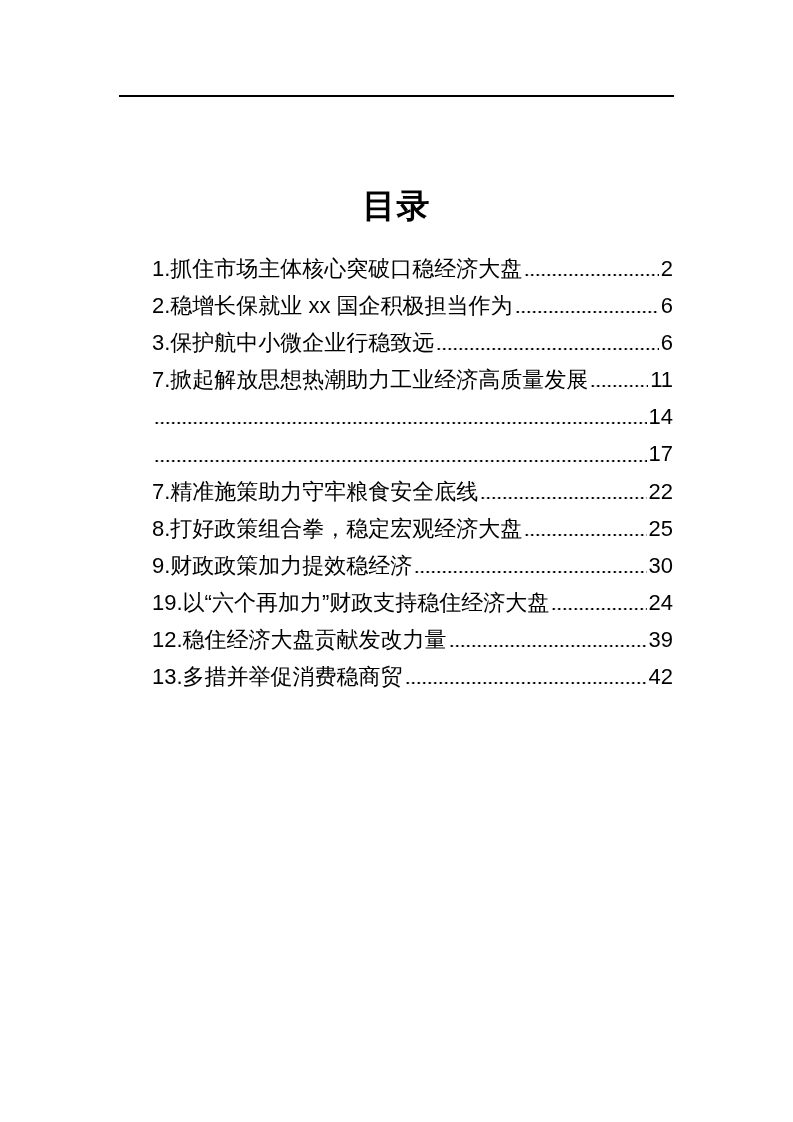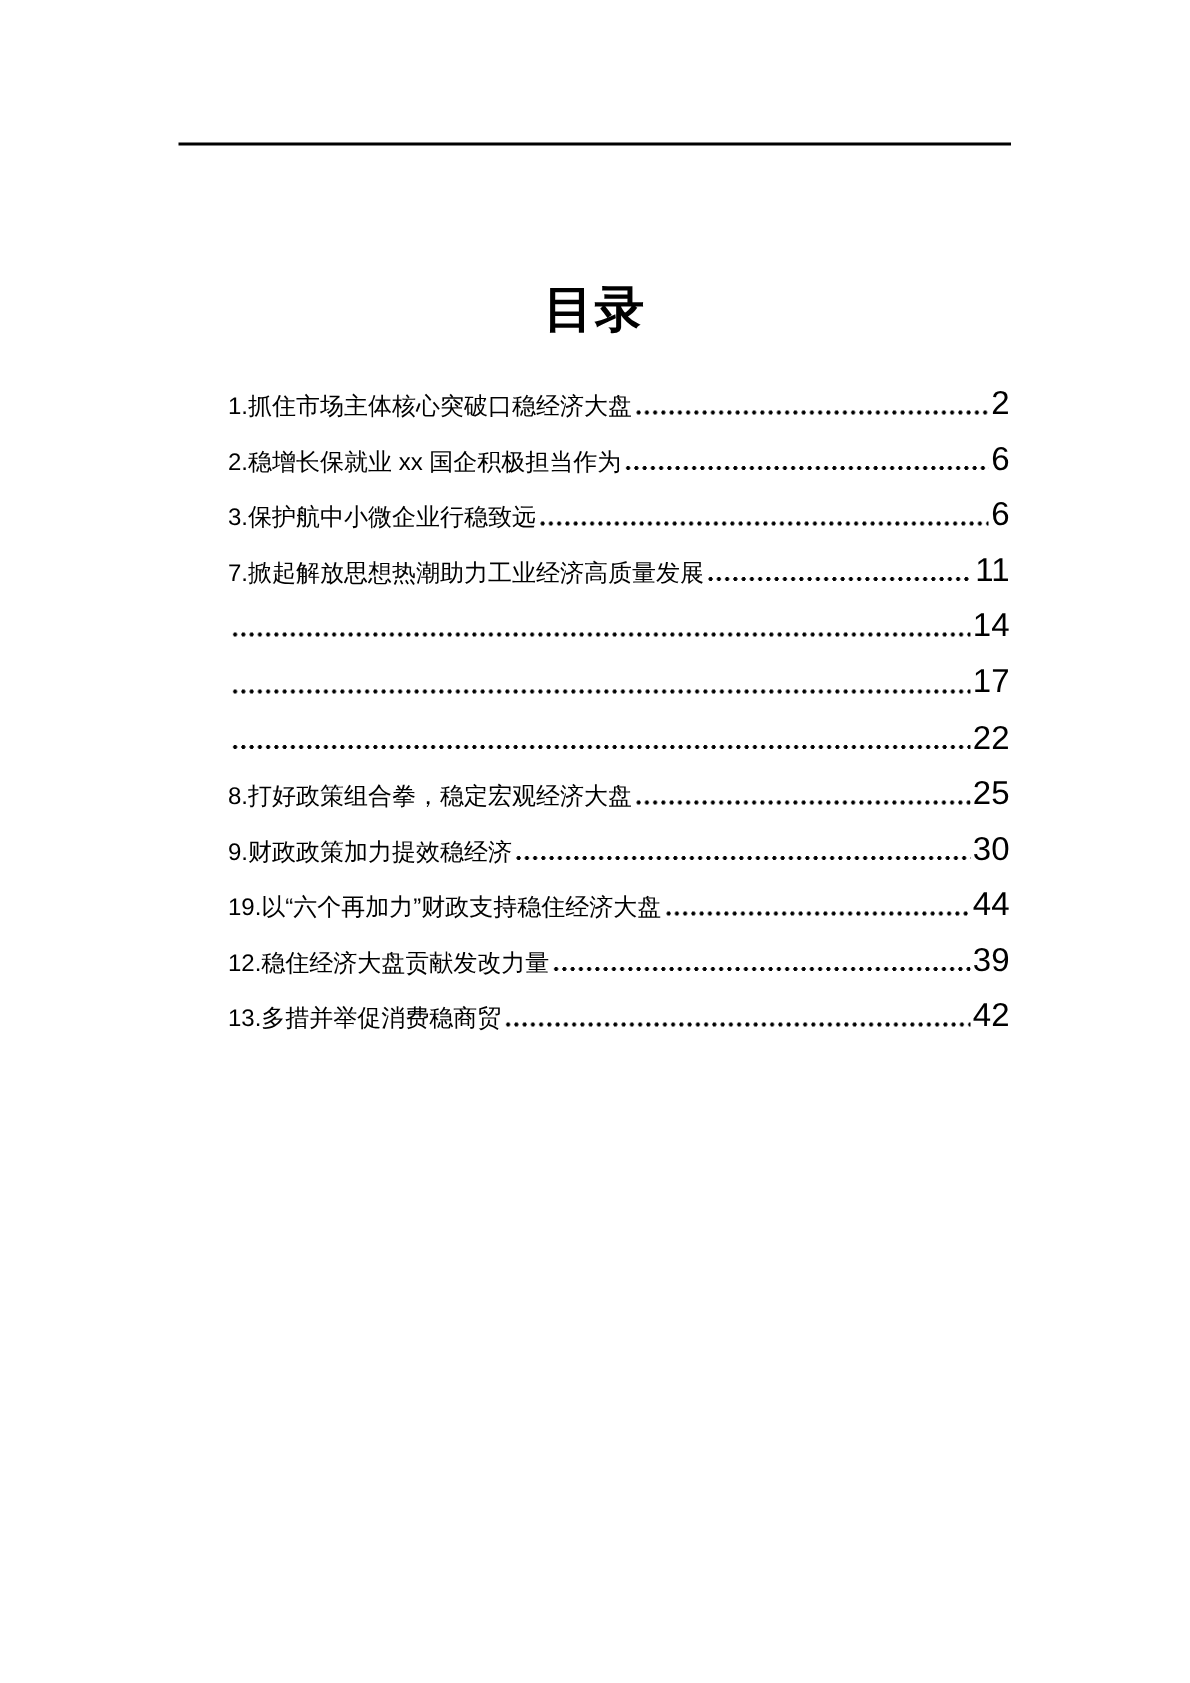--- a/index.html
+++ b/index.html
@@ -41,21 +41,21 @@
     top: 250px;
     width: 521px;
   }
   .toc-row {
     display: flex;
     align-items: baseline;
     height: 37.1px;
     cursor: pointer;
   }
   .toc-label {
-    font-size: 16px;
+    font-size: 22px;
     line-height: 37.1px;
     white-space: nowrap;
     flex: 0 0 auto;
   }
   .toc-dots {
     flex: 1 1 auto;
     align-self: flex-end;
     height: 4px;
     margin: 0 2px 10px 2px;
     background-image: radial-gradient(circle, #000000 1.15px, rgba(0,0,0,0) 1.55px);
@@ -105,41 +105,42 @@
     <span class="toc-dots"></span>
     <span class="toc-page">14</span>
   </div>
 
   <div class="toc-row">
     <span class="toc-dots"></span>
     <span class="toc-page">17</span>
   </div>
 
   <div class="toc-row">
+    <span class="toc-label">7.精准施策助力守牢粮食安全底线</span>
     <span class="toc-dots"></span>
     <span class="toc-page">22</span>
   </div>
 
   <div class="toc-row">
     <span class="toc-label">8.打好政策组合拳，稳定宏观经济大盘</span>
     <span class="toc-dots"></span>
     <span class="toc-page">25</span>
   </div>
 
   <div class="toc-row">
     <span class="toc-label">9.财政政策加力提效稳经济</span>
     <span class="toc-dots"></span>
     <span class="toc-page">30</span>
   </div>
 
 
   <div class="toc-row">
     <span class="toc-label">19.以“六个再加力”财政支持稳住经济大盘</span>
     <span class="toc-dots"></span>
-    <span class="toc-page">44</span>
+    <span class="toc-page">24</span>
   </div>
 
   <div class="toc-row">
     <span class="toc-label">12.稳住经济大盘贡献发改力量</span>
     <span class="toc-dots"></span>
     <span class="toc-page">39</span>
   </div>
 
   <div class="toc-row">
     <span class="toc-label">13.多措并举促消费稳商贸</span>

